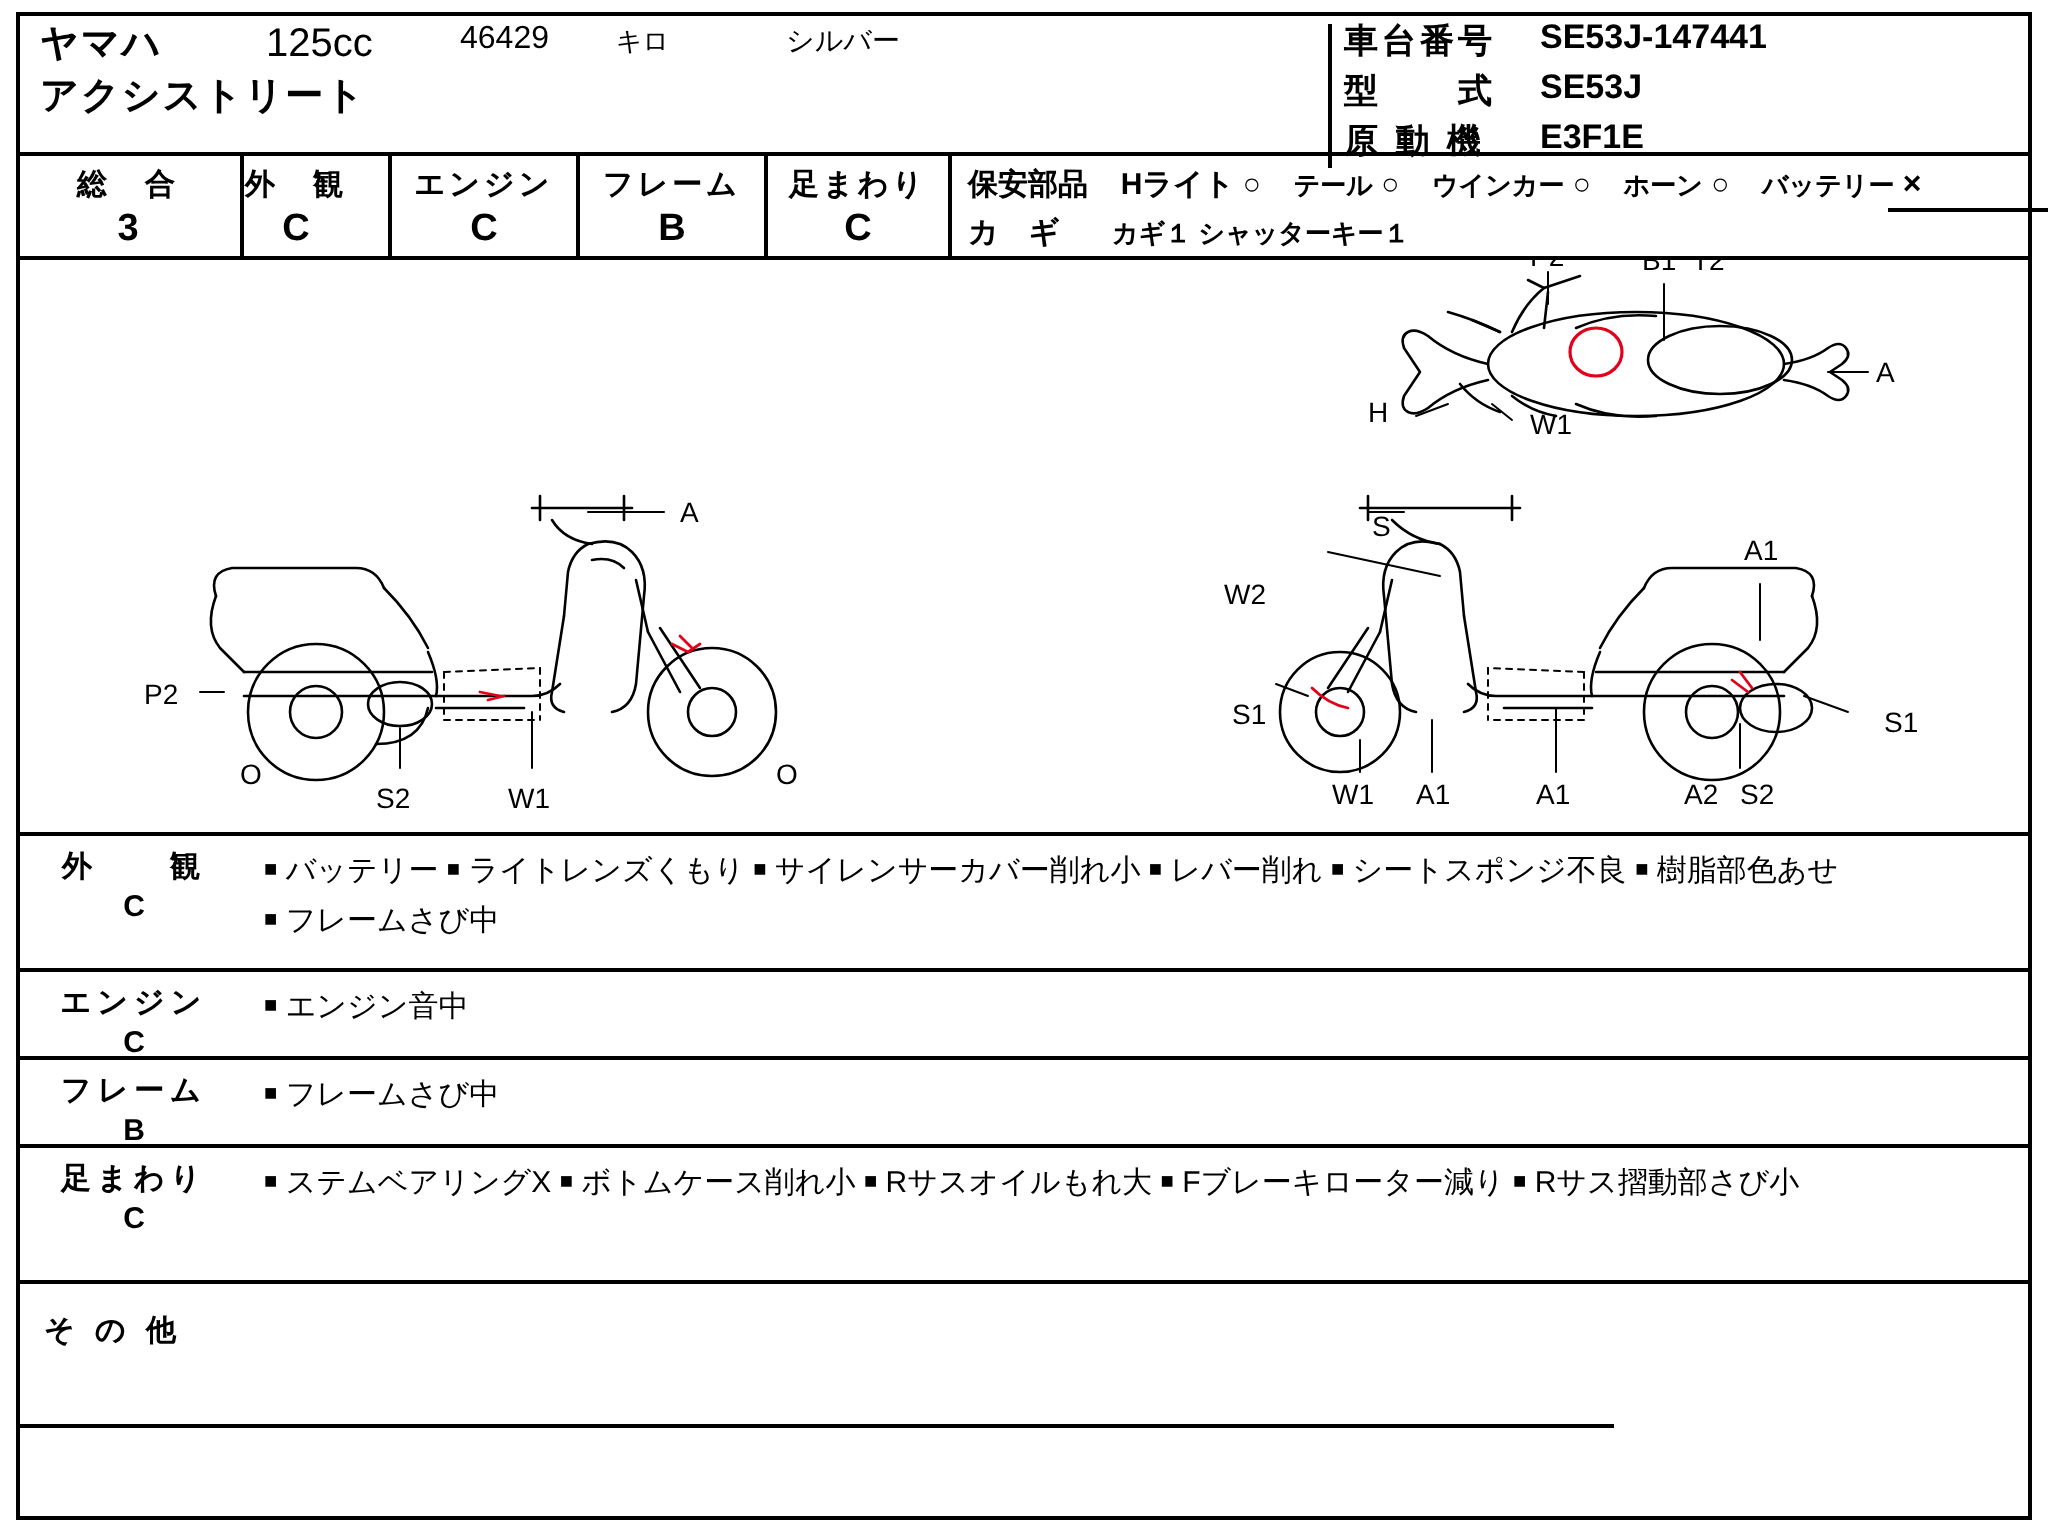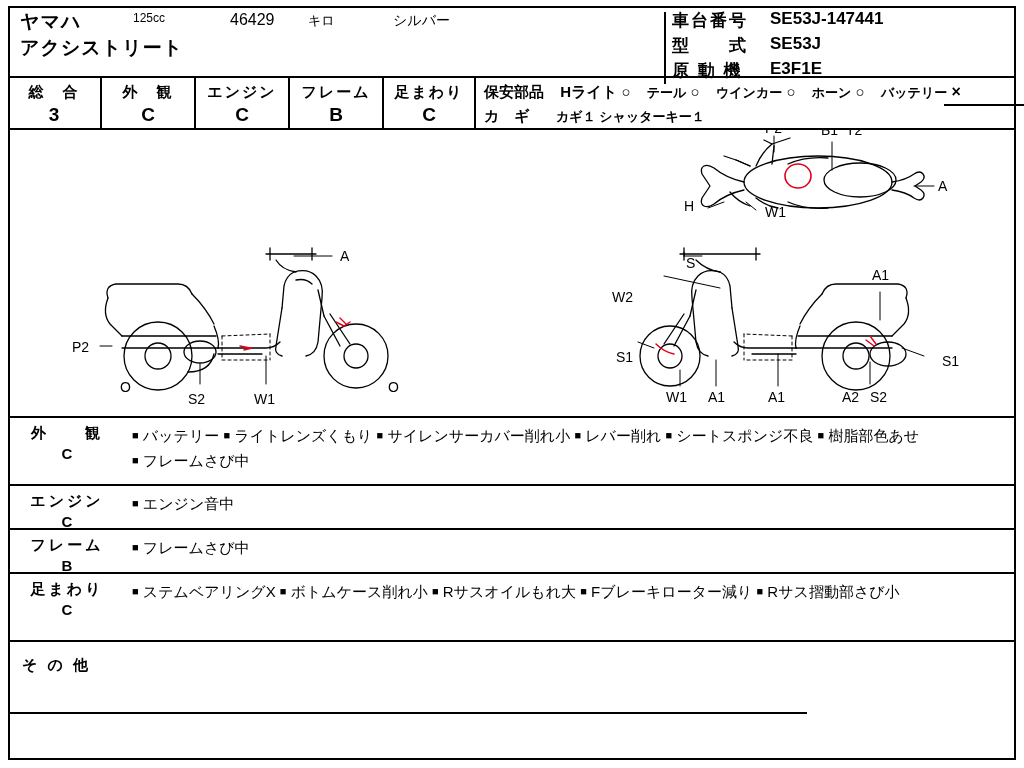--- a/index.html
+++ b/index.html
@@ -3,21 +3,21 @@
 <meta charset="utf-8">
 <style>
   html,body{margin:0;padding:0;background:#fff;}
   body{width:1024px;height:768px;font-family:"Liberation Sans","DejaVu Sans",sans-serif;color:#000;}
   .sheet{position:relative;width:1024px;height:768px;box-sizing:border-box;padding-left:44px;}
   .frame{position:absolute;left:8px;top:6px;width:1008px;height:754px;border:2px solid #000;box-sizing:border-box;}
 
   
   .hdr{position:absolute;left:8px;top:6px;width:1008px;height:72px;box-sizing:border-box;border-bottom:2px solid #000;}
   .maker{position:absolute;left:12px;top:3px;font-size:19px;font-weight:bold;letter-spacing:1px;}
-  .disp{position:absolute;left:125px;top:5px;font-size:12px;text-align:center;}
+  .disp{position:absolute;left:125px;top:5px;font-size:20px;text-align:center;}
   .dist{position:absolute;left:222px;top:5px;font-size:16px;}
   .distunit{position:absolute;left:300px;top:6px;font-size:13px;}
   .color{position:absolute;left:385px;top:6px;font-size:14px;}
   .model{position:absolute;left:12px;top:29px;font-size:19px;font-weight:bold;letter-spacing:1px;}
 
   .vline{position:absolute;left:656px;top:6px;width:0;height:72px;border-left:2px solid #000;}
   .k1{position:absolute;left:664px;top:3px;font-size:17px;font-weight:bold;letter-spacing:2px;}
   .v1{position:absolute;left:762px;top:3px;font-size:17px;font-weight:bold;}
   .k2{position:absolute;left:664px;top:28px;font-size:17px;font-weight:bold;letter-spacing:2px;}
   .v2{position:absolute;left:762px;top:28px;font-size:17px;font-weight:bold;}
@@ -71,21 +71,21 @@
     <div class="vline"></div>
     <div class="k1">車台番号</div>
     <div class="v1">SE53J-147441</div>
     <div class="k2">型　　式</div>
     <div class="v2">SE53J</div>
     <div class="k3">原 動 機</div>
     <div class="v3">E3F1E</div>
   </div>
 
   <div class="grades">
-    <div class="gcell" style="left:0;width:94px;">
+    <div class="gcell" style="left:0;width:114px;">
       <div class="glab">総　合</div>
       <div class="gval">3</div>
     </div>
     <div class="gcell" style="left:94px;width:94px;">
       <div class="glab">外　観</div>
       <div class="gval">C</div>
     </div>
     <div class="gcell" style="left:188px;width:94px;">
       <div class="glab">エンジン</div>
       <div class="gval">C</div>

